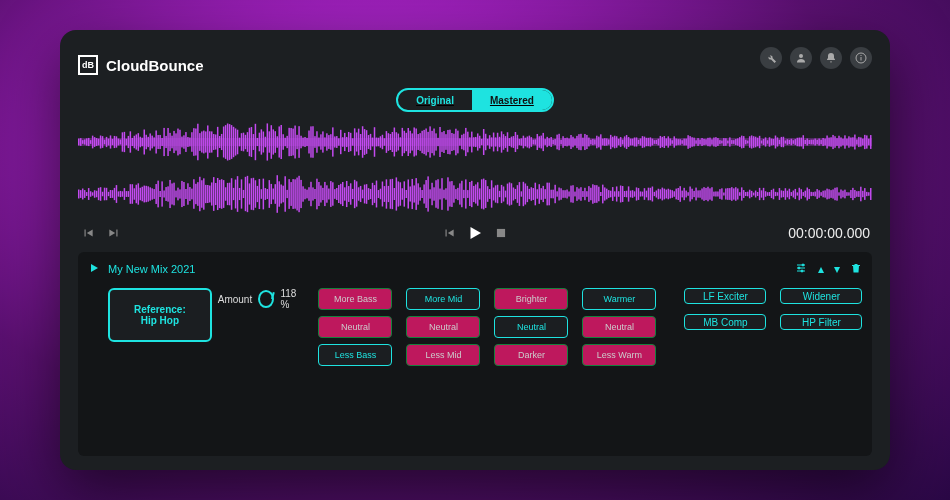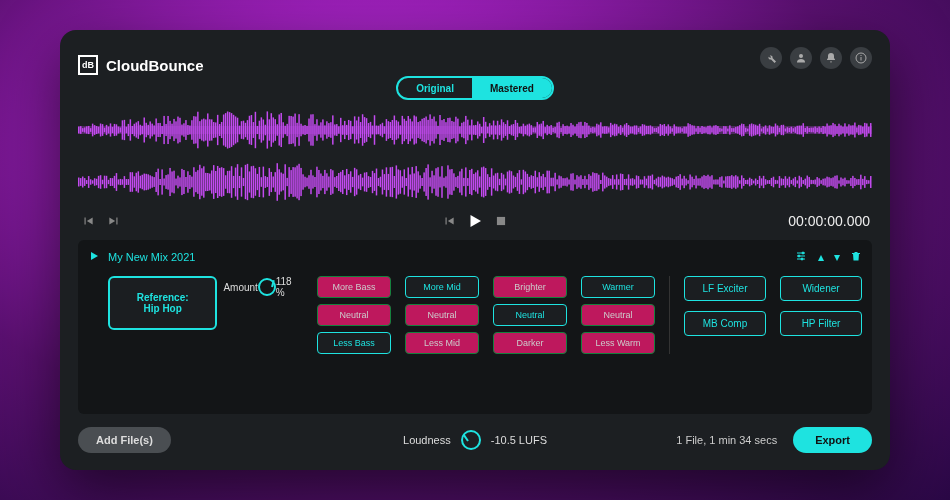--- a/index.html
+++ b/index.html
@@ -60,21 +60,22 @@
     display: flex;
     align-items: center;
     justify-content: center;
     color: #aaa;
     font-size: 11px;
     cursor: pointer;
   }
   .toggle-row {
     display: flex;
     justify-content: center;
-    margin-top: 4px;
+    margin-top: 16px;
+    text-decoration: underline;
   }
   .toggle {
     display: flex;
     border: 2px solid #1ee3e0;
     border-radius: 14px;
     overflow: hidden;
     height: 24px;
   }
   .toggle-btn {
     padding: 0 18px;
@@ -187,20 +188,21 @@
     justify-content:center;
     color:#1ee3e0;
     font-size:10px;
     font-weight:600;
     text-align:center;
     cursor:pointer;
   }
   .amount-row{
     display:flex;
     align-items:center;
+    gap:6px;
     color:#ddd;
     font-size:10px;
   }
   .knob{
     width:18px;height:18px;border:2px solid #1ee3e0;border-radius:50%;position:relative;
   }
   .knob::after{
     content:'';position:absolute;width:2px;height:7px;background:#1ee3e0;left:11px;top:0px;transform-origin:bottom;transform:rotate(15deg);
   }
   .col {
@@ -221,21 +223,21 @@
     color:#ccc;
     cursor:pointer;
   }
   .chip.selected {
     border:1px solid #1ee3e0;
     color:#1ee3e0;
     background:#1b1e21;
   }
   .chip.big{
     width:82px;
-    height:25px;
+    height:16px;
     border:1px solid #1ee3e0;
     color:#1ee3e0;
     background:#1b1e21;
     font-size:10px;
   }
   .col.effects{ gap:10px; }
   .col.effects2{ gap:10px; }
   .divider{
     width:1px; background:#333; align-self:stretch;
   }
@@ -1255,28 +1257,14 @@
           <div class="chip big">LF Exciter</div>
           <div class="chip big">MB Comp</div>
         </div>
       <div class="col effects2" id="fx2">
           <div class="chip big">Widener</div>
           <div class="chip big">HP Filter</div>
         </div>
     </div>
   </div>
 
-  <div class="footer">
-    <div class="footer-wrap">
-      <button class="add-files">Add File(s)</button>
-      <div class="loudness">
-        <span>Loudness</span>
-        <div class="loud-knob"></div>
-        <span>-10.5 LUFS</span>
-      </div>
-      <div class="footer-right">
-        <span class="file-info">1 File, 1 min 34 secs</span>
-        <button class="export">Export</button>
-      </div>
-    </div>
-  </div>
 
 </div>
 
 </body></html>

